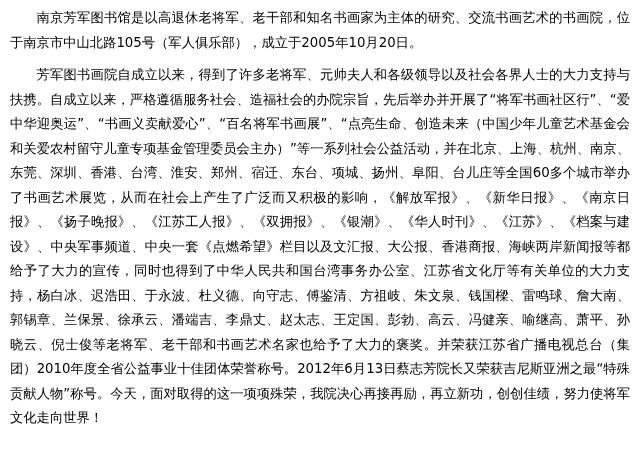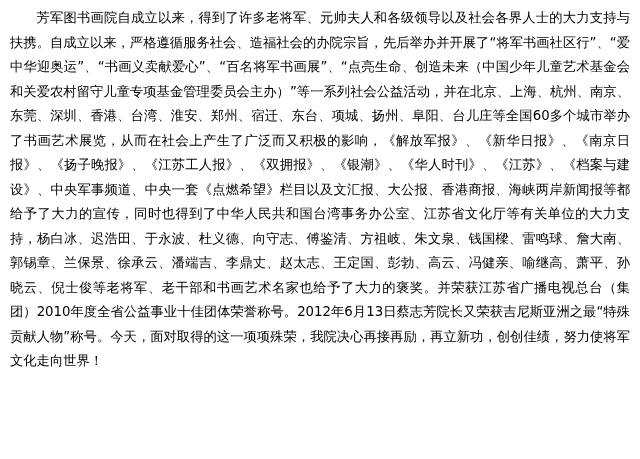--- a/index.html
+++ b/index.html
@@ -25,21 +25,22 @@
     font-size: 13.3px;
     line-height: 24.5px;
     color: #000000;
     text-align: justify;
     text-justify: inter-ideograph;
     text-indent: 2em;
     letter-spacing: 0px;
     word-break: break-all;
   }
   .para + .para {
-    margin-top: 0px;
+    margin-top: 8px;
   }
 </style>
 </head>
 <body>
 
 <div id="doc">
+  <p class="para">南京芳军图书馆是以高退休老将军、老干部和知名书画家为主体的研究、交流书画艺术的书画院，位于南京市中山北路105号（军人俱乐部），成立于2005年10月20日。</p>
   <p class="para">芳军图书画院自成立以来，得到了许多老将军、元帅夫人和各级领导以及社会各界人士的大力支持与扶携。自成立以来，严格遵循服务社会、造福社会的办院宗旨，先后举办并开展了“将军书画社区行”、“爱中华迎奥运”、“书画义卖献爱心”、“百名将军书画展”、“点亮生命、创造未来（中国少年儿童艺术基金会和关爱农村留守儿童专项基金管理委员会主办）”等一系列社会公益活动，并在北京、上海、杭州、南京、东莞、深圳、香港、台湾、淮安、郑州、宿迁、东台、项城、扬州、阜阳、台儿庄等全国60多个城市举办了书画艺术展览，从而在社会上产生了广泛而又积极的影响，《解放军报》、《新华日报》、《南京日报》、《扬子晚报》、《江苏工人报》、《双拥报》、《银潮》、《华人时刊》、《江苏》、《档案与建设》、中央军事频道、中央一套《点燃希望》栏目以及文汇报、大公报、香港商报、海峡两岸新闻报等都给予了大力的宣传，同时也得到了中华人民共和国台湾事务办公室、江苏省文化厅等有关单位的大力支持，杨白冰、迟浩田、于永波、杜义德、向守志、傅鉴清、方祖岐、朱文泉、钱国樑、雷鸣球、詹大南、郭锡章、兰保景、徐承云、潘端吉、李鼎丈、赵太志、王定国、彭勃、高云、冯健亲、喻继高、萧平、孙晓云、倪士俊等老将军、老干部和书画艺术名家也给予了大力的褒奖。并荣获江苏省广播电视总台（集团）2010年度全省公益事业十佳团体荣誉称号。2012年6月13日蔡志芳院长又荣获吉尼斯亚洲之最“特殊贡献人物”称号。今天，面对取得的这一项项殊荣，我院决心再接再励，再立新功，创创佳绩，努力使将军文化走向世界！</p>
 </div>
 
 </body></html>

